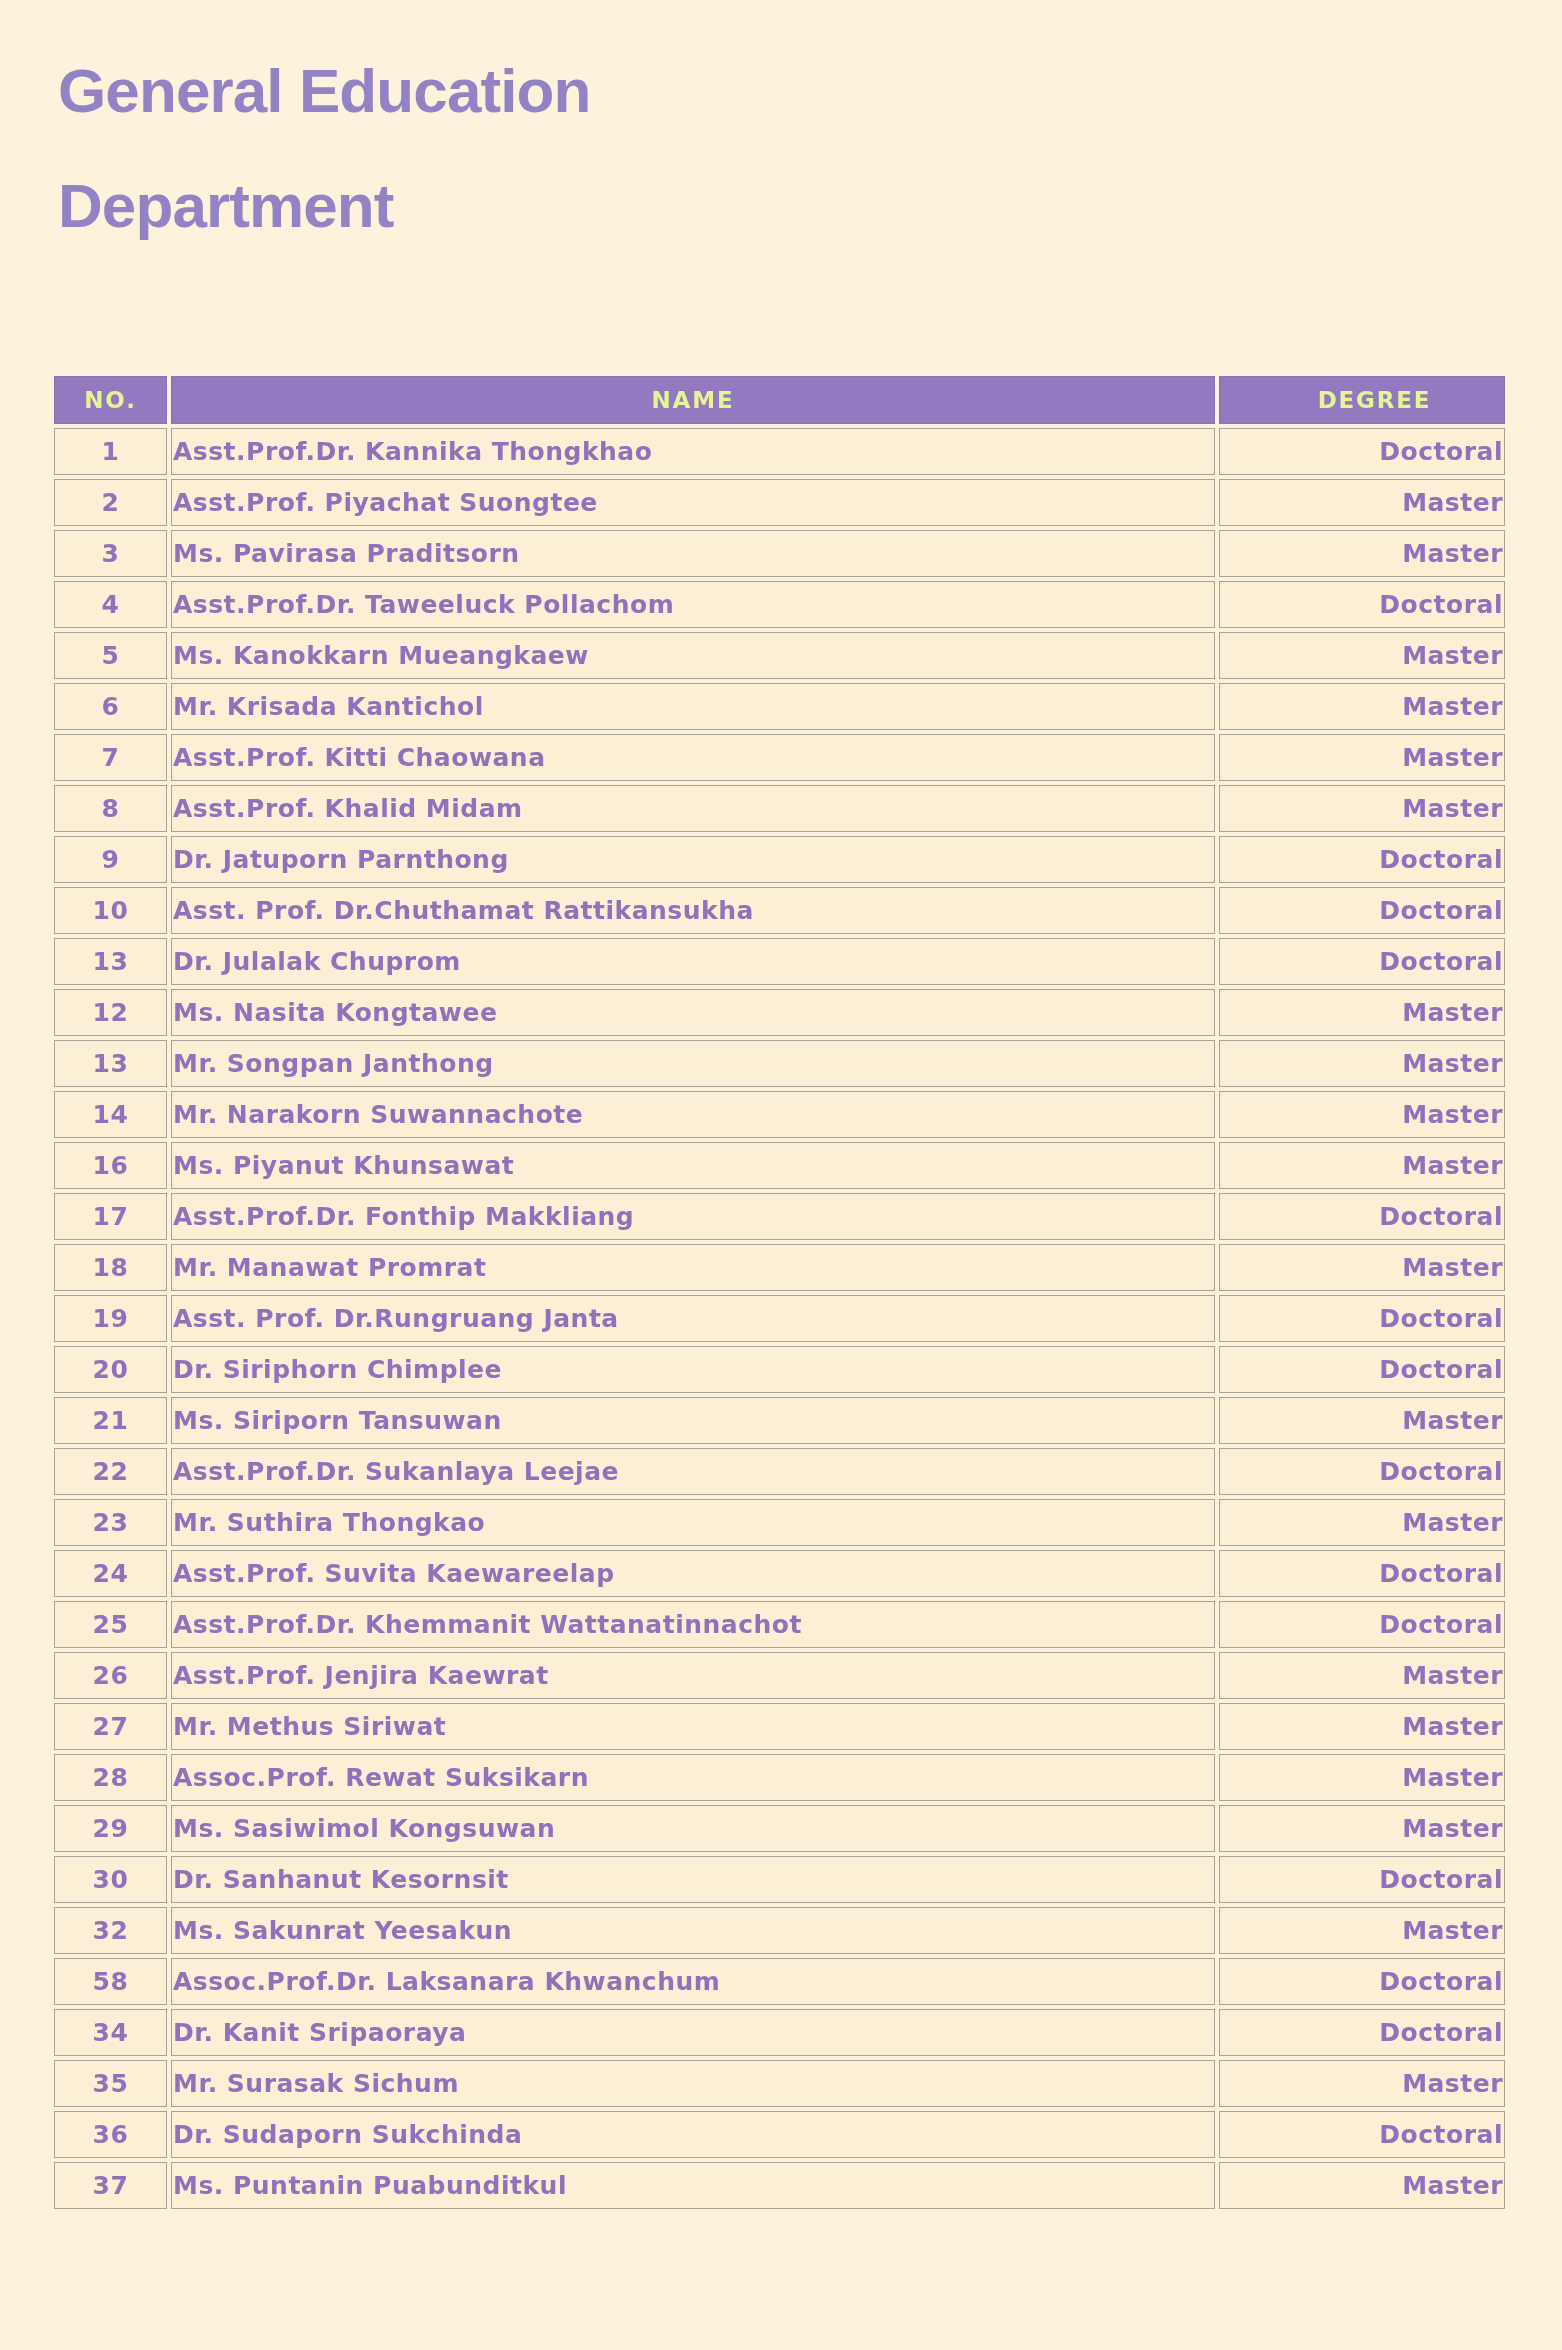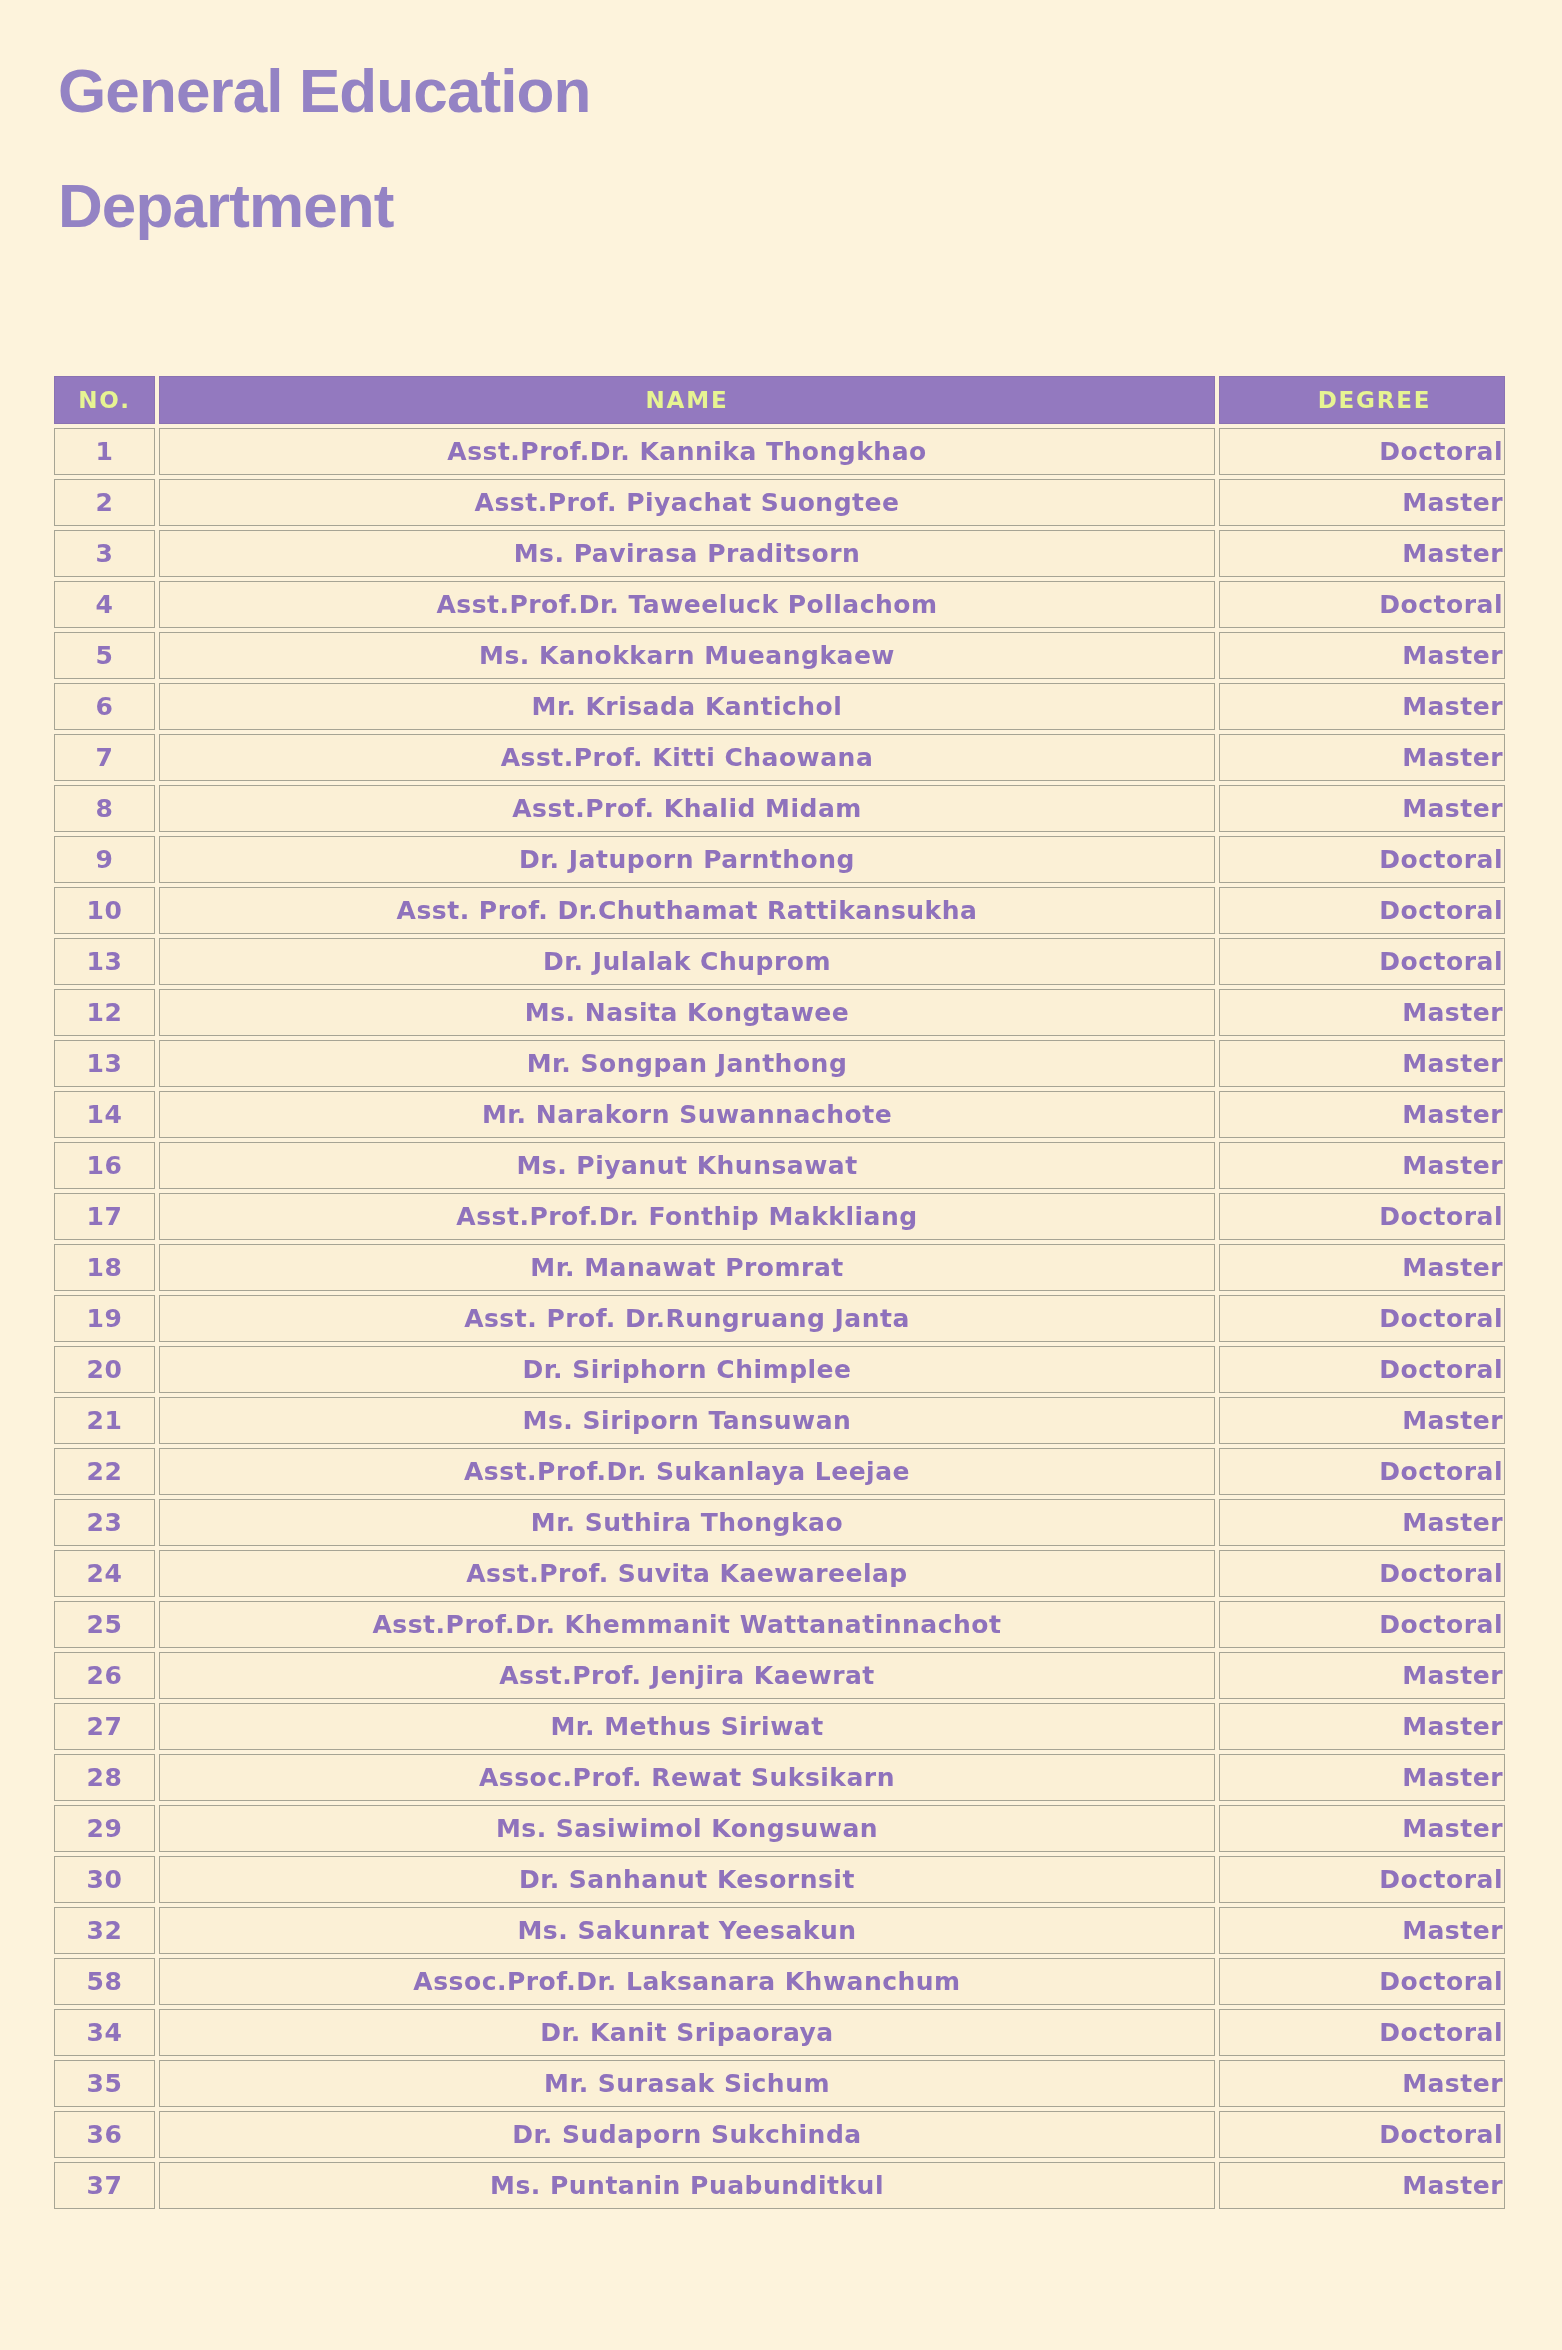--- a/index.html
+++ b/index.html
@@ -55,24 +55,24 @@
   .staff-table td {
     height: 47px;
     background: var(--cell-background, #FBF0D6);
     border: 0.9px solid var(--cell-border, #A6A494);
     color: var(--body-text, #8F72BC);
     font-size: 25px;
     font-weight: bold;
     letter-spacing: 0.5px;
     vertical-align: middle;
   }
-  .col-no     { width: 101px; }
+  .col-no     { width: 113px; }
   .col-degree { width: 286px; padding-left: 26px; }
   .cell-no     { text-align: center; }
-  .cell-name   { text-align: center; }
+  .cell-name   { text-align: left; }
   .cell-degree { text-align: right; padding-left: 9.2px; }
 </style>
 </head>
 <body>
 
 <div class="page">
 
   <h1 class="title">
     <span>General Education</span>
     <span>Department</span>

